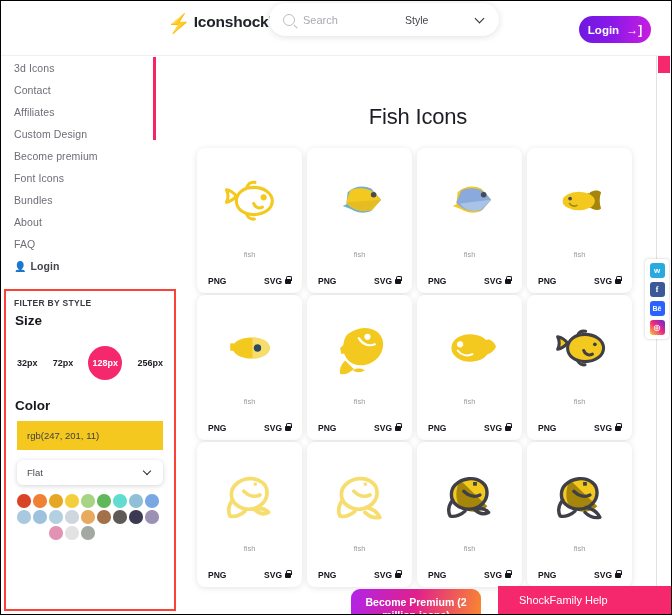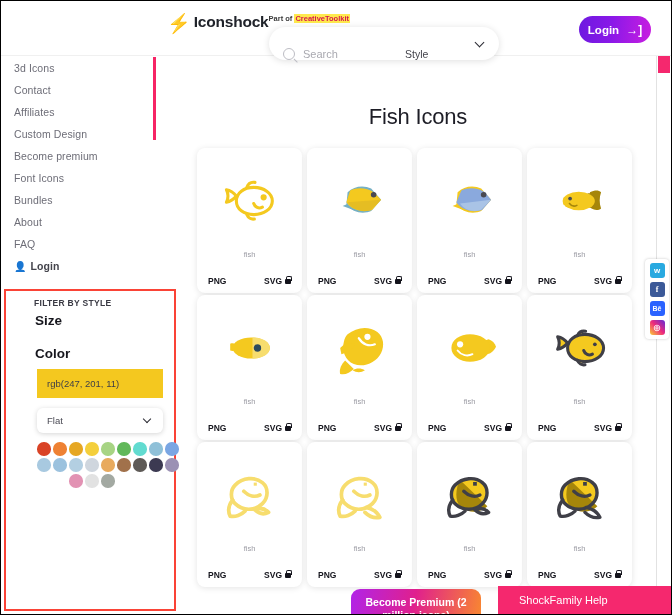--- a/index.html
+++ b/index.html
@@ -38,25 +38,25 @@
     font-size: 15.5px; font-weight: bold; color: #20232a;
     letter-spacing: -0.2px; line-height: 17px;
   }
   .brand-sub {
     font-size: 7.5px; font-weight: bold; color: #3b3b3b;
     margin-top: 1px; white-space: nowrap;
   }
   .brand-sub .hl { background: #ffe94d; color: #d6174f; padding: 0 1px; }
 
   .searchbar {
-    position: absolute; left: 268px; top: 26px;
+    position: absolute; left: 268px; top: 2px;
     width: 230px; height: 33px;
     background: #fff; border-radius: 17px;
     box-shadow: 0 1px 7px rgba(0,0,0,0.13);
-    display: flex; align-items: flex-end;
+    display: flex; align-items: center;
   }
   .search-icon {
     margin-left: 14px; width: 12px; height: 12px;
     border: 1.4px solid #bdbdc4; border-radius: 50%;
     position: relative;
   }
   .search-icon::after {
     content:""; position: absolute; right: -4px; bottom: -2.5px;
     width: 5px; height: 1.4px; background: #bdbdc4;
     transform: rotate(45deg);
@@ -104,21 +104,21 @@
   .person-icon { font-size: 10px; }
   .side-accent {
     position: absolute; left: 152px; top: 56px;
     width: 3px; height: 83px; background: #f62465;
   }
 
   
   .filter-panel {
     position: absolute; left: 3px; top: 288px;
     width: 172px; height: 322px;
-    border: 2px solid #fa4336; background: #fff; padding-left: 20px;
+    border: 2px solid #fa4336; background: #fff;
   }
   .filter-title {
     font-size: 8.5px; font-weight: bold; color: #3a3a44;
     letter-spacing: .3px; margin: 7px 0 0 8px;
   }
   .toggles { position: relative; height: 48px; margin-top: 8px; }
   .tg { position: absolute; display: flex; align-items: center; gap: 5px; }
   .tg-label {
     font-size: 8px; font-weight: bold; color: #2f2f38;
     text-align: right; line-height: 9px;
@@ -306,20 +306,26 @@
         <span>Login</span>
       </div>
     </div>
   <div class="side-accent"></div>
 
   <div class="filter-panel">
     <div class="filter-title">FILTER BY STYLE</div>
 
 
     <div class="sec-title">Size</div>
+    <div class="sizes" id="size-list">
+        <div class="size-opt">32px</div>
+        <div class="size-opt">72px</div>
+        <div class="size-opt active">128px</div>
+        <div class="size-opt">256px</div>
+      </div>
 
     <div class="sec-title color-title">Color</div>
     <div class="color-box">
       <span>rgb(247, 201, 11)</span>
     </div>
     <div class="flat-select">
       <span>Flat</span>
       <span class="flat-chev"></span>
     </div>
     <div class="swatches" id="sw-list">

